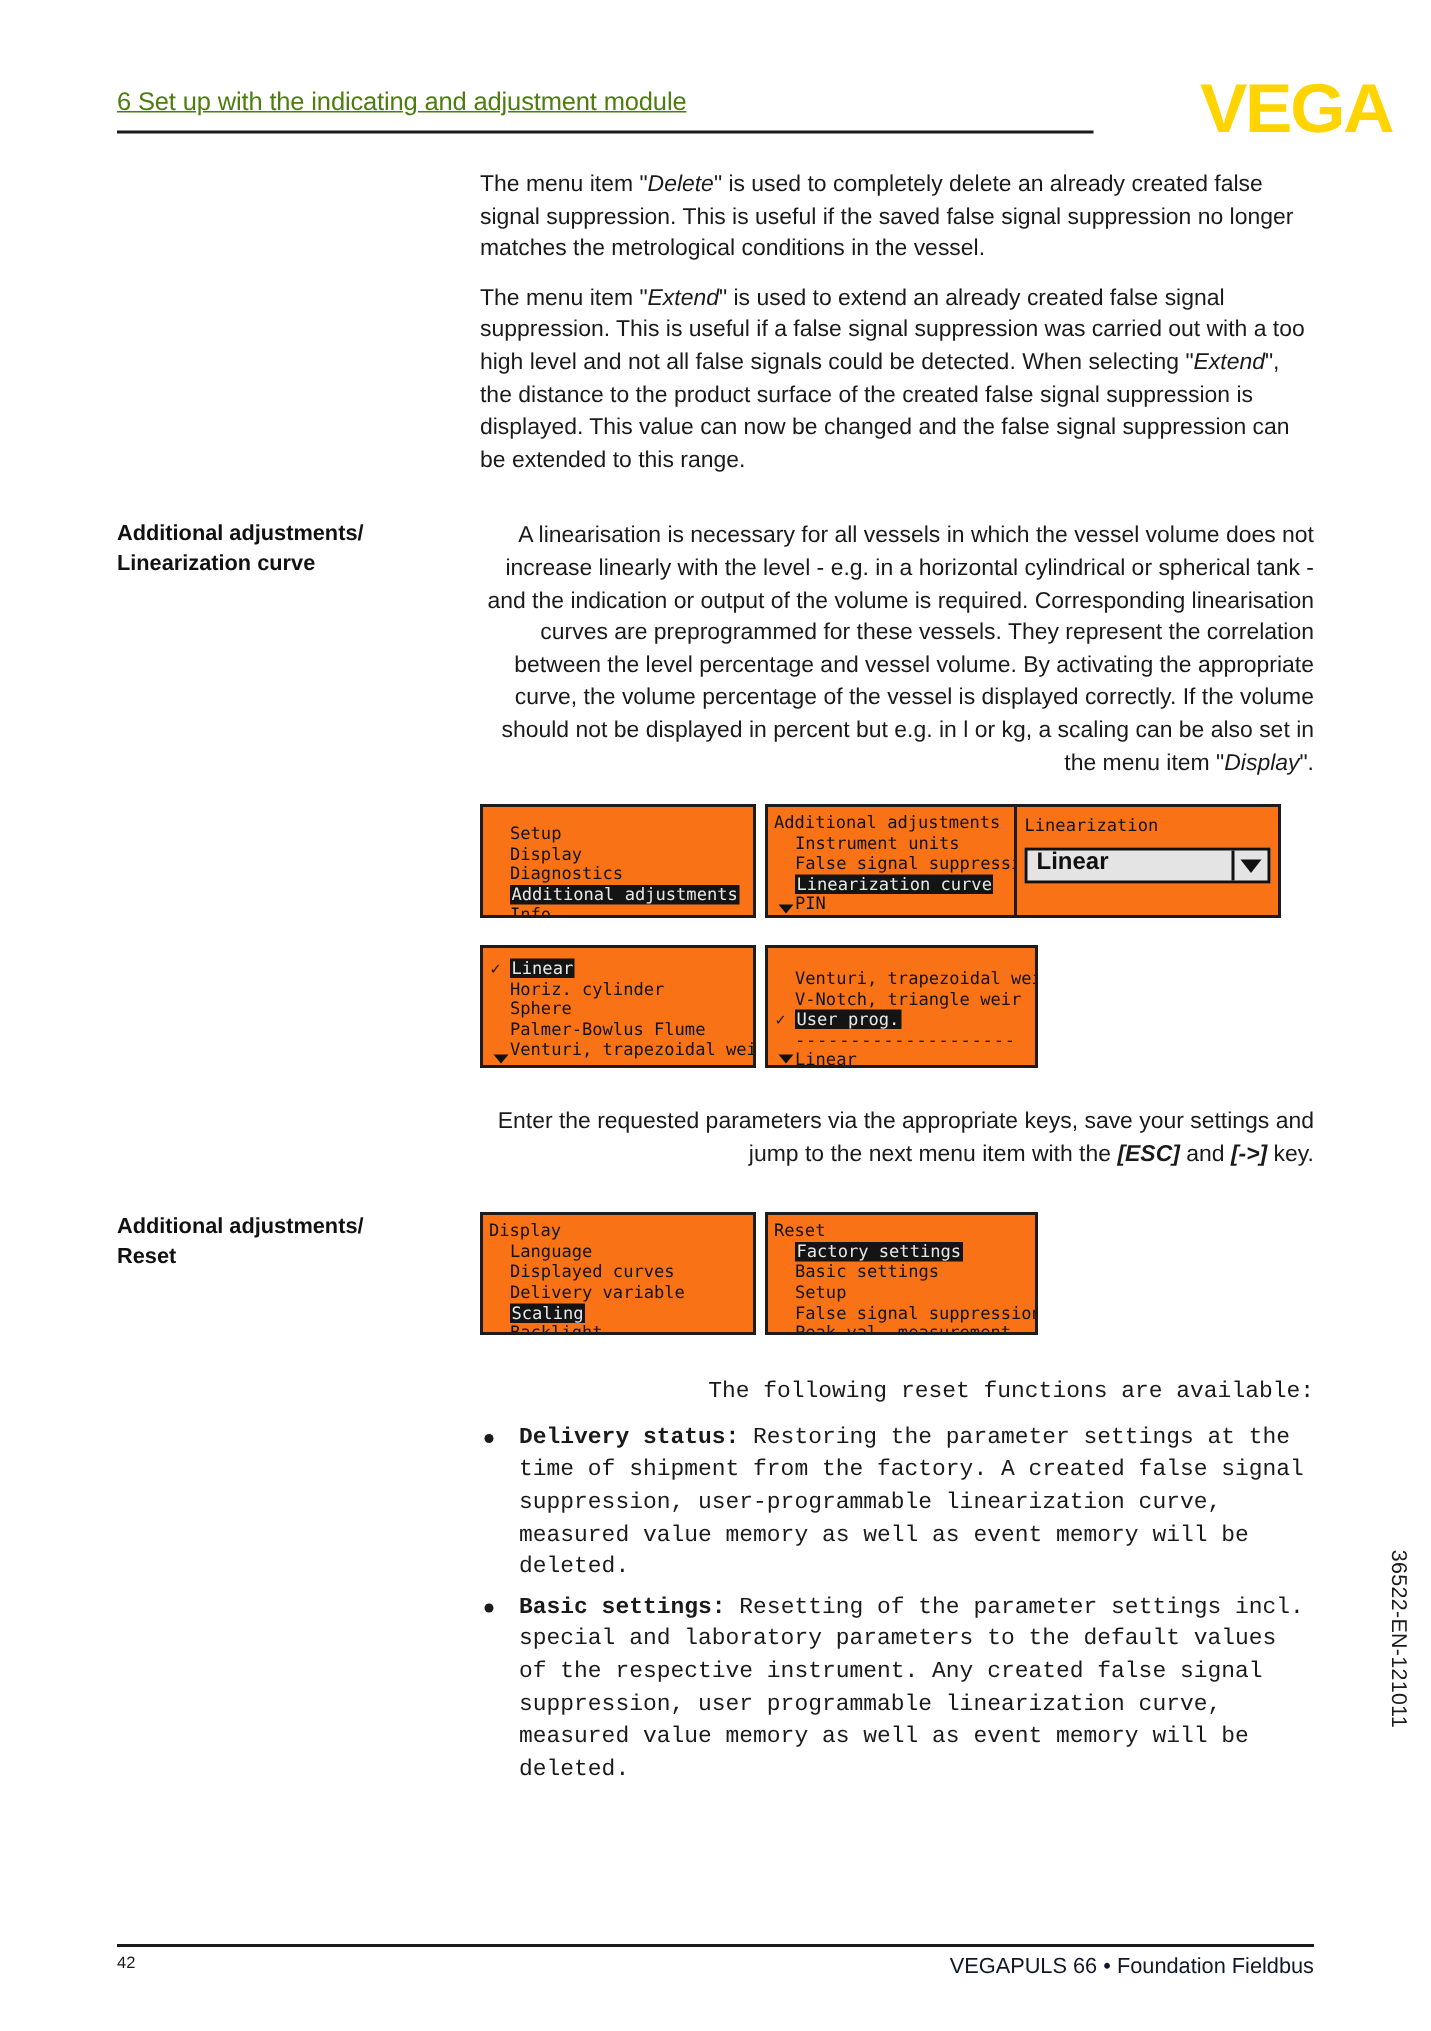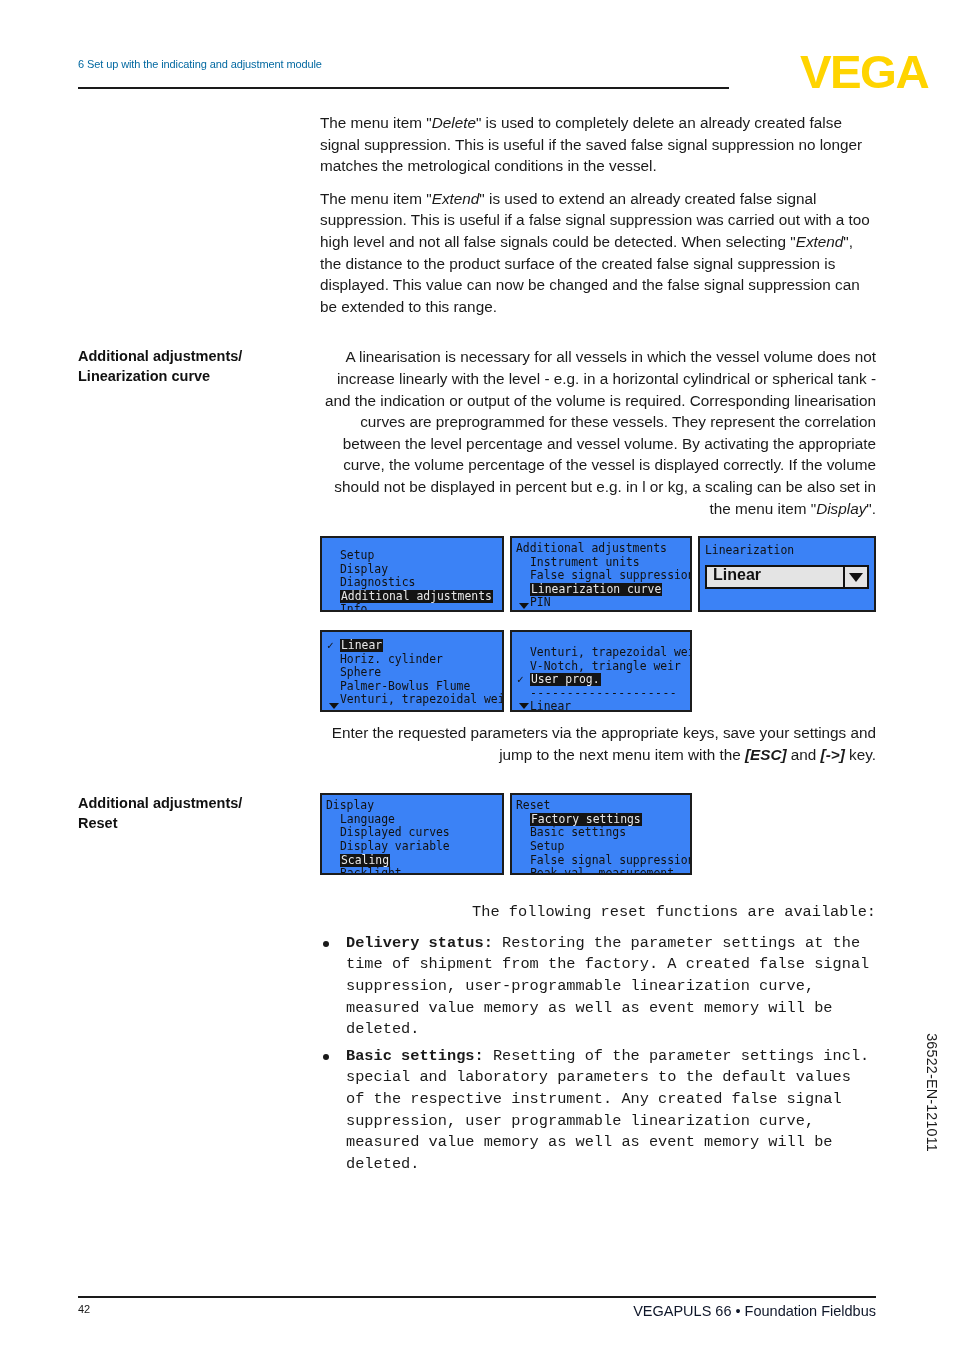--- a/index.html
+++ b/index.html
@@ -22,24 +22,25 @@
     position: absolute;
     left: 78px;
     top: 58px;
     width: 798px;
     height: 44px;
   }
   .header-title {
     position: absolute;
     left: 0;
     top: 0;
-    font-size: 11px;
+    font-size: 17px;
     letter-spacing: -0.1px;
-    color: #0369a1;
+    color: #4d7c0f;
     white-space: nowrap;
+    text-decoration: underline;
   }
   .header-rule {
     position: absolute;
     left: 0;
     top: 29px;
     width: 651px;
     height: 2px;
     background: #1a1a1a;
   }
   .vega-logo {
@@ -118,21 +119,21 @@
   }
 
   
   .figrow {
     position: relative;
     margin-left: 242px;
     width: 556px;
   }
   .lcd {
     position: absolute;
-    background: #3b82f6;
+    background: #f97316;
     border: 2px solid #1c1c1c;
     box-sizing: border-box;
     font-family: "DejaVu Sans Mono", "Liberation Mono", monospace;
     font-size: 11.4px;
     line-height: 13.6px;
     color: #111;
     overflow: hidden;
   }
   .lcd-w1 { width: 184px; height: 76px; }
   .lcd-w2 { width: 182px; height: 76px; }
@@ -306,21 +307,21 @@
         <div class="lcd-row title">Additional adjustments</div>
         <div class="lcd-row indent"><span>Instrument units</span></div>
         <div class="lcd-row indent"><span>False signal suppression</span></div>
         <div class="lcd-row indent"><span class="lcd-sel">Linearization curve</span></div>
         <div class="lcd-row indent"><span>PIN</span></div>
         <div class="lcd-row indent"><span>Date/Time</span></div>
         <div class="lcd-arrow"></div>
       </div>
     </div>
 
-    <div class="lcd lcd-w3" style="left:378px; top:0;">
+    <div class="lcd lcd-w3" style="left:356px; top:0;">
       <div class="lcd-inner">
         <div class="dd-title">Linearization</div>
         <div class="dd-box">
           <span class="dd-value">Linear</span>
           <span class="dd-btn">
               <span class="dd-tri"></span>
             </span>
         </div>
       </div>
     </div>
@@ -350,41 +351,41 @@
           <span class="lcd-check">✓</span>
           <span class="lcd-sel">User prog.</span>
         </div>
         <div class="lcd-dashes">--------------------</div>
         <div class="lcd-row indent"><span>Linear</span></div>
         <div class="lcd-arrow"></div>
       </div>
     </div>
   </div>
 
-  <div class="block" style="">
+  <div class="block" style="margin-top:15px;">
     <div class="bodycol">
       <p class="body tight"><span>Enter the requested parameters via the appropriate keys, save your settings and jump to the next menu item with the </span><span class="bi">[ESC]</span><span> and </span><span class="bi">[-&gt;]</span><span> key.</span></p>
     </div>
   </div>
 
   <div class="block" style="margin-top:28px;">
     <div class="marginal">
       <div>Additional adjustments/</div>
       <div>Reset</div>
     </div>
   </div>
 
   <div class="figrow" style="height:96px; margin-top:17px;">
 
     <div class="lcd lcd-w1" style="left:0; top:0; height:82px;">
       <div class="lcd-inner">
         <div class="lcd-row title">Display</div>
         <div class="lcd-row indent"><span>Language</span></div>
         <div class="lcd-row indent"><span>Displayed curves</span></div>
-        <div class="lcd-row indent"><span>Display variable</span></div>
+        <div class="lcd-row indent"><span>Delivery variable</span></div>
         <div class="lcd-row indent"><span class="lcd-sel">Scaling</span></div>
         <div class="lcd-row indent"><span>Backlight</span></div>
       </div>
     </div>
 
     <div class="lcd lcd-w2" style="left:190px; top:0; height:82px;">
       <div class="lcd-inner">
         <div class="lcd-row title">Reset</div>
         <div class="lcd-row indent"><span class="lcd-sel">Factory settings</span></div>
         <div class="lcd-row indent"><span>Basic settings</span></div>

